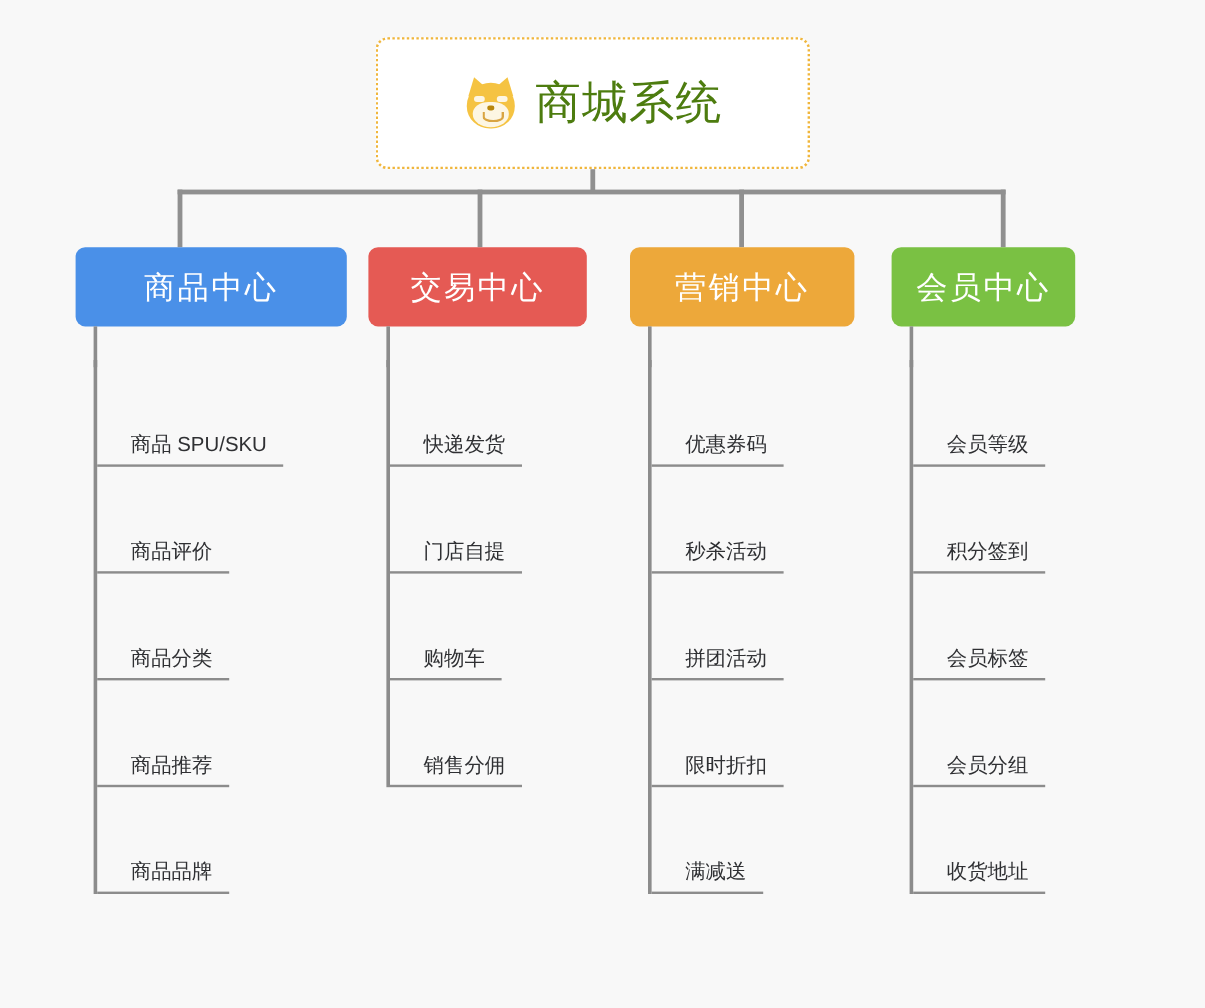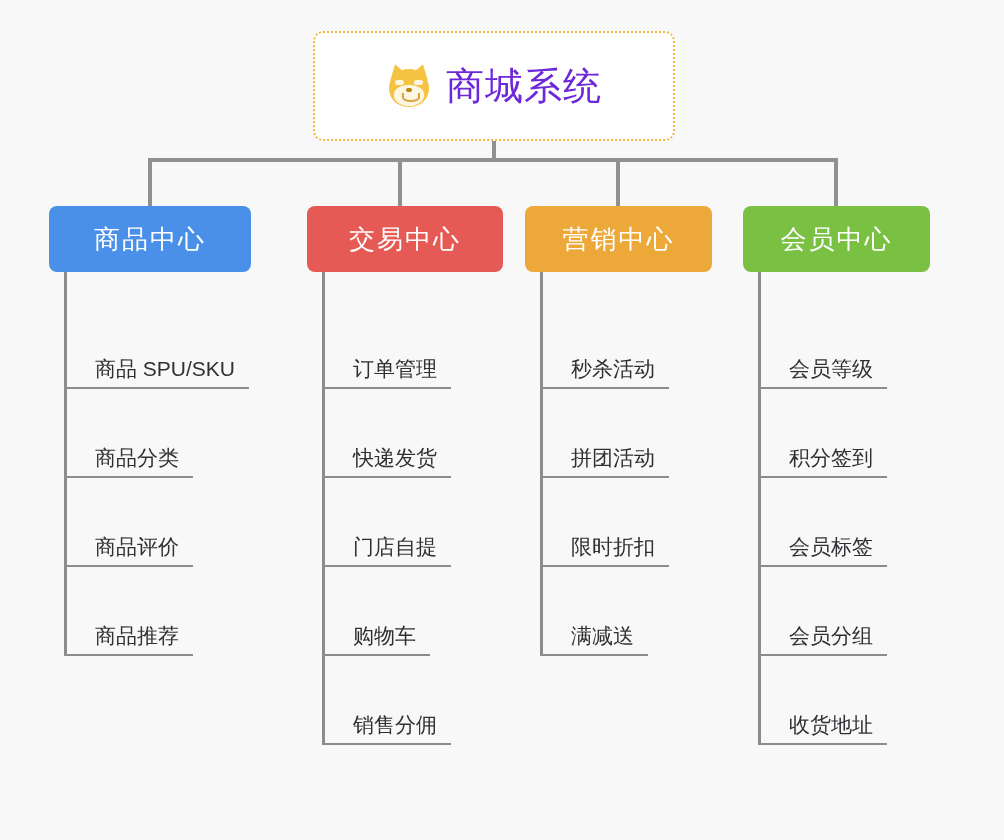--- a/index.html
+++ b/index.html
@@ -87,21 +87,21 @@
     position: absolute;
     left: 16px; top: 30px;
     width: 14px; height: 7px;
     border-bottom: 2px solid #d9a441;
     border-left: 2px solid #d9a441;
     border-right: 2px solid #d9a441;
     border-radius: 0 0 50% 50%;
   }
   .root-title {
     font-size: 38px;
-    color: #6d28d9;
+    color: #4d7c0f;
     line-height: 1;
     letter-spacing: 1px;
     white-space: nowrap;
   }
 
   
   .conn {
     position: absolute;
     background: #909090;
   }
@@ -111,24 +111,24 @@
   .conn-drop.c1  { left: 148px; }
   .conn-drop.c2  { left: 398px; }
   .conn-drop.c3  { left: 616px; }
   .conn-drop.c4  { left: 834px; }
 
   
   .branch {
     position: absolute;
     top: 206px;
   }
-  .branch.b1 { left: 49px;  width: 202px; }
-  .branch.b2 { left: 307px; width: 196px; }
+  .branch.b1 { left: 63px;  width: 226px; }
+  .branch.b2 { left: 307px; width: 182px; }
   .branch.b3 { left: 525px; width: 187px; }
-  .branch.b4 { left: 743px; width: 187px; }
+  .branch.b4 { left: 743px; width: 153px; }
 
   .cat-box {
     height: 66px;
     border-radius: 8px;
     display: flex;
     align-items: center;
     justify-content: center;
     color: #ffffff;
     font-size: 26px;
     letter-spacing: 2px;
@@ -155,21 +155,21 @@
   }
   .leaf-item {
     height: 89px;
     position: relative;
     display: flex;
     align-items: flex-end;
   }
   .leaf-inner {
     border-bottom: 2px solid #8c8c8c;
     padding: 0 14px 6px 28px;
-    font-size: 21px;
+    font-size: 17px;
     color: #2f3033;
     white-space: nowrap;
     line-height: 1.2;
   }
 </style>
 </head>
 <body style="background: rgb(248, 248, 248);">
 
 <div id="mindmap">
 
@@ -195,58 +195,61 @@
   <div class="conn conn-drop c4"></div>
 
   <div class="branch b1">
     <div class="cat-box" style="background-color: rgb(74, 144, 232);">商品中心</div>
     <div class="cat-link"></div>
     <div class="leaf-list">
       <div class="leaf-item">
           <span class="leaf-inner">商品 SPU/SKU</span>
         </div>
       <div class="leaf-item">
+          <span class="leaf-inner">商品评价</span>
+        </div>
+      <div class="leaf-item">
           <span class="leaf-inner">商品分类</span>
         </div>
       <div class="leaf-item">
-          <span class="leaf-inner">商品评价</span>
-        </div>
-      <div class="leaf-item">
           <span class="leaf-inner">商品推荐</span>
+        </div>
+      <div class="leaf-item">
+          <span class="leaf-inner">商品品牌</span>
         </div>
     </div>
   </div>
 
   <div class="branch b2">
     <div class="cat-box" style="background-color: rgb(229, 90, 84);">交易中心</div>
     <div class="cat-link"></div>
     <div class="leaf-list">
       <div class="leaf-item">
-          <span class="leaf-inner">订单管理</span>
-        </div>
-      <div class="leaf-item">
           <span class="leaf-inner">快递发货</span>
         </div>
       <div class="leaf-item">
           <span class="leaf-inner">门店自提</span>
         </div>
       <div class="leaf-item">
           <span class="leaf-inner">购物车</span>
         </div>
       <div class="leaf-item">
           <span class="leaf-inner">销售分佣</span>
         </div>
     </div>
   </div>
 
   <div class="branch b3">
     <div class="cat-box" style="background-color: rgb(237, 168, 58);">营销中心</div>
     <div class="cat-link"></div>
     <div class="leaf-list">
       <div class="leaf-item">
+          <span class="leaf-inner">优惠券码</span>
+        </div>
+      <div class="leaf-item">
           <span class="leaf-inner">秒杀活动</span>
         </div>
       <div class="leaf-item">
           <span class="leaf-inner">拼团活动</span>
         </div>
       <div class="leaf-item">
           <span class="leaf-inner">限时折扣</span>
         </div>
       <div class="leaf-item">
           <span class="leaf-inner">满减送</span>

